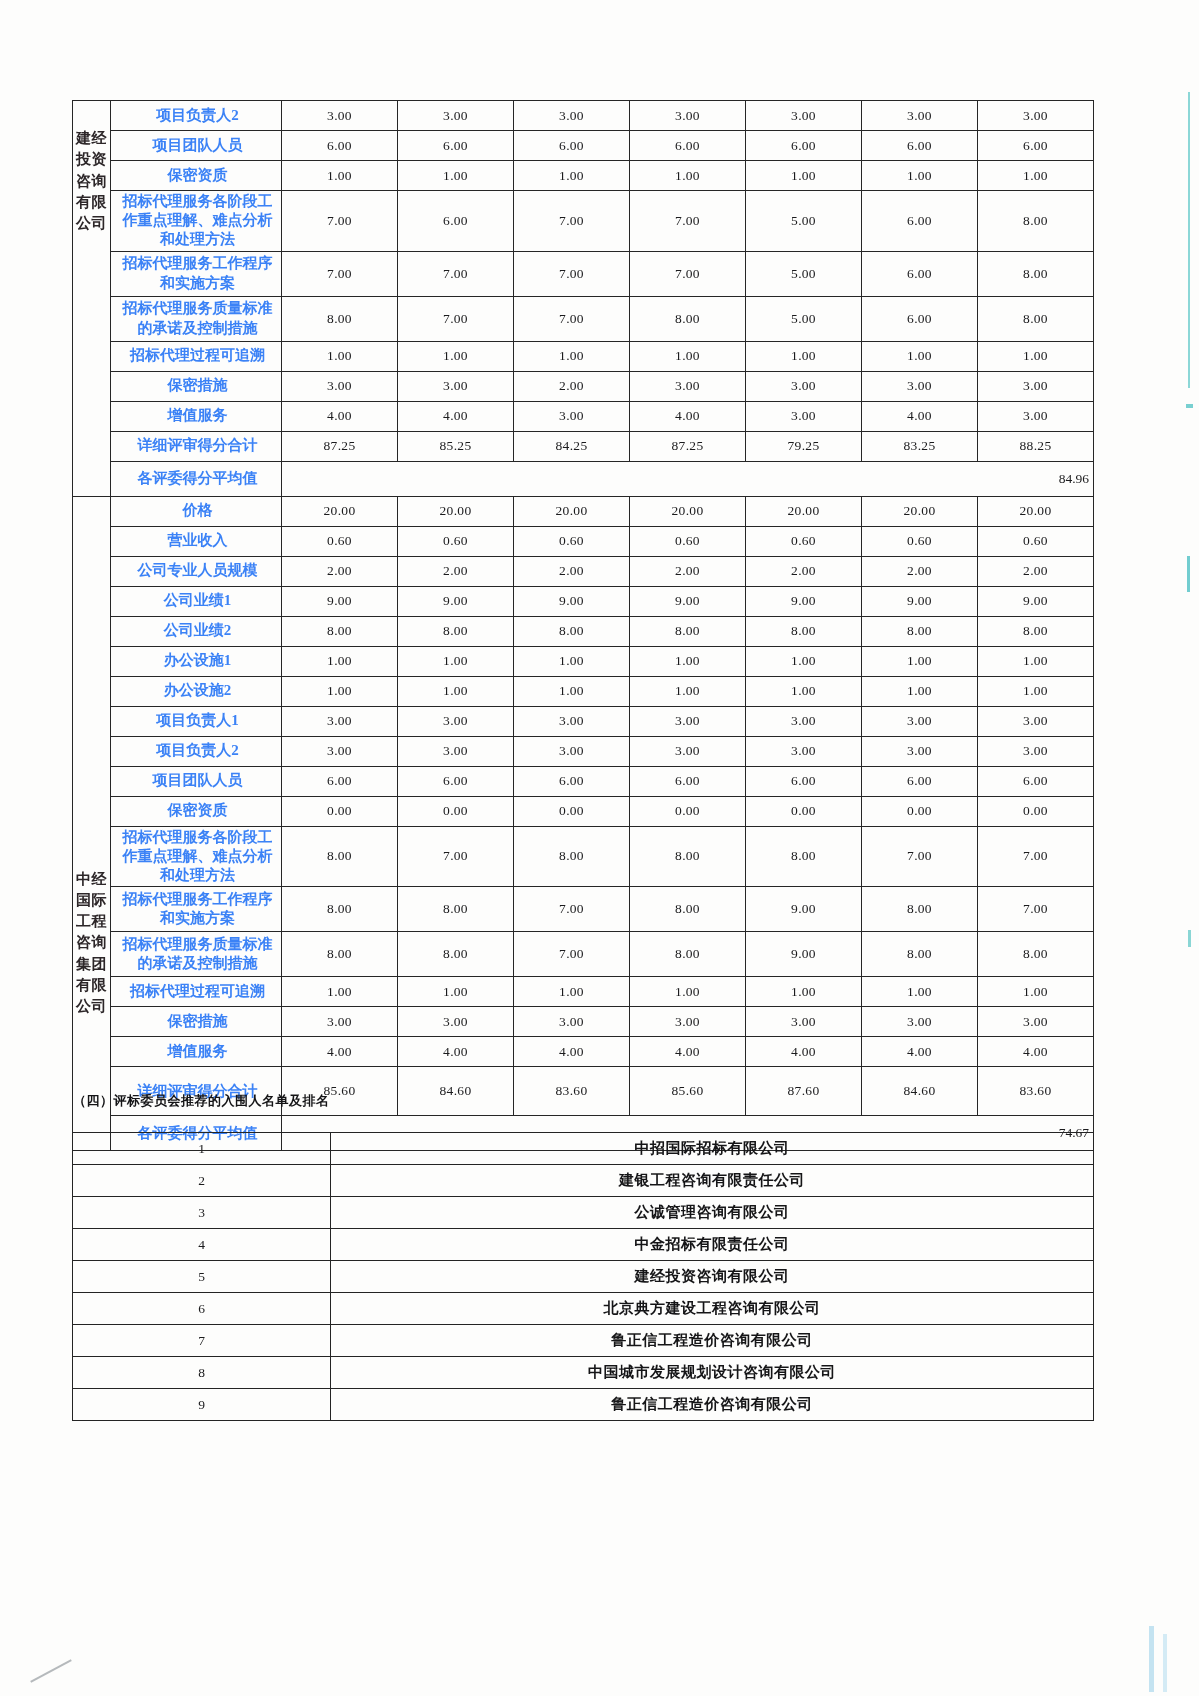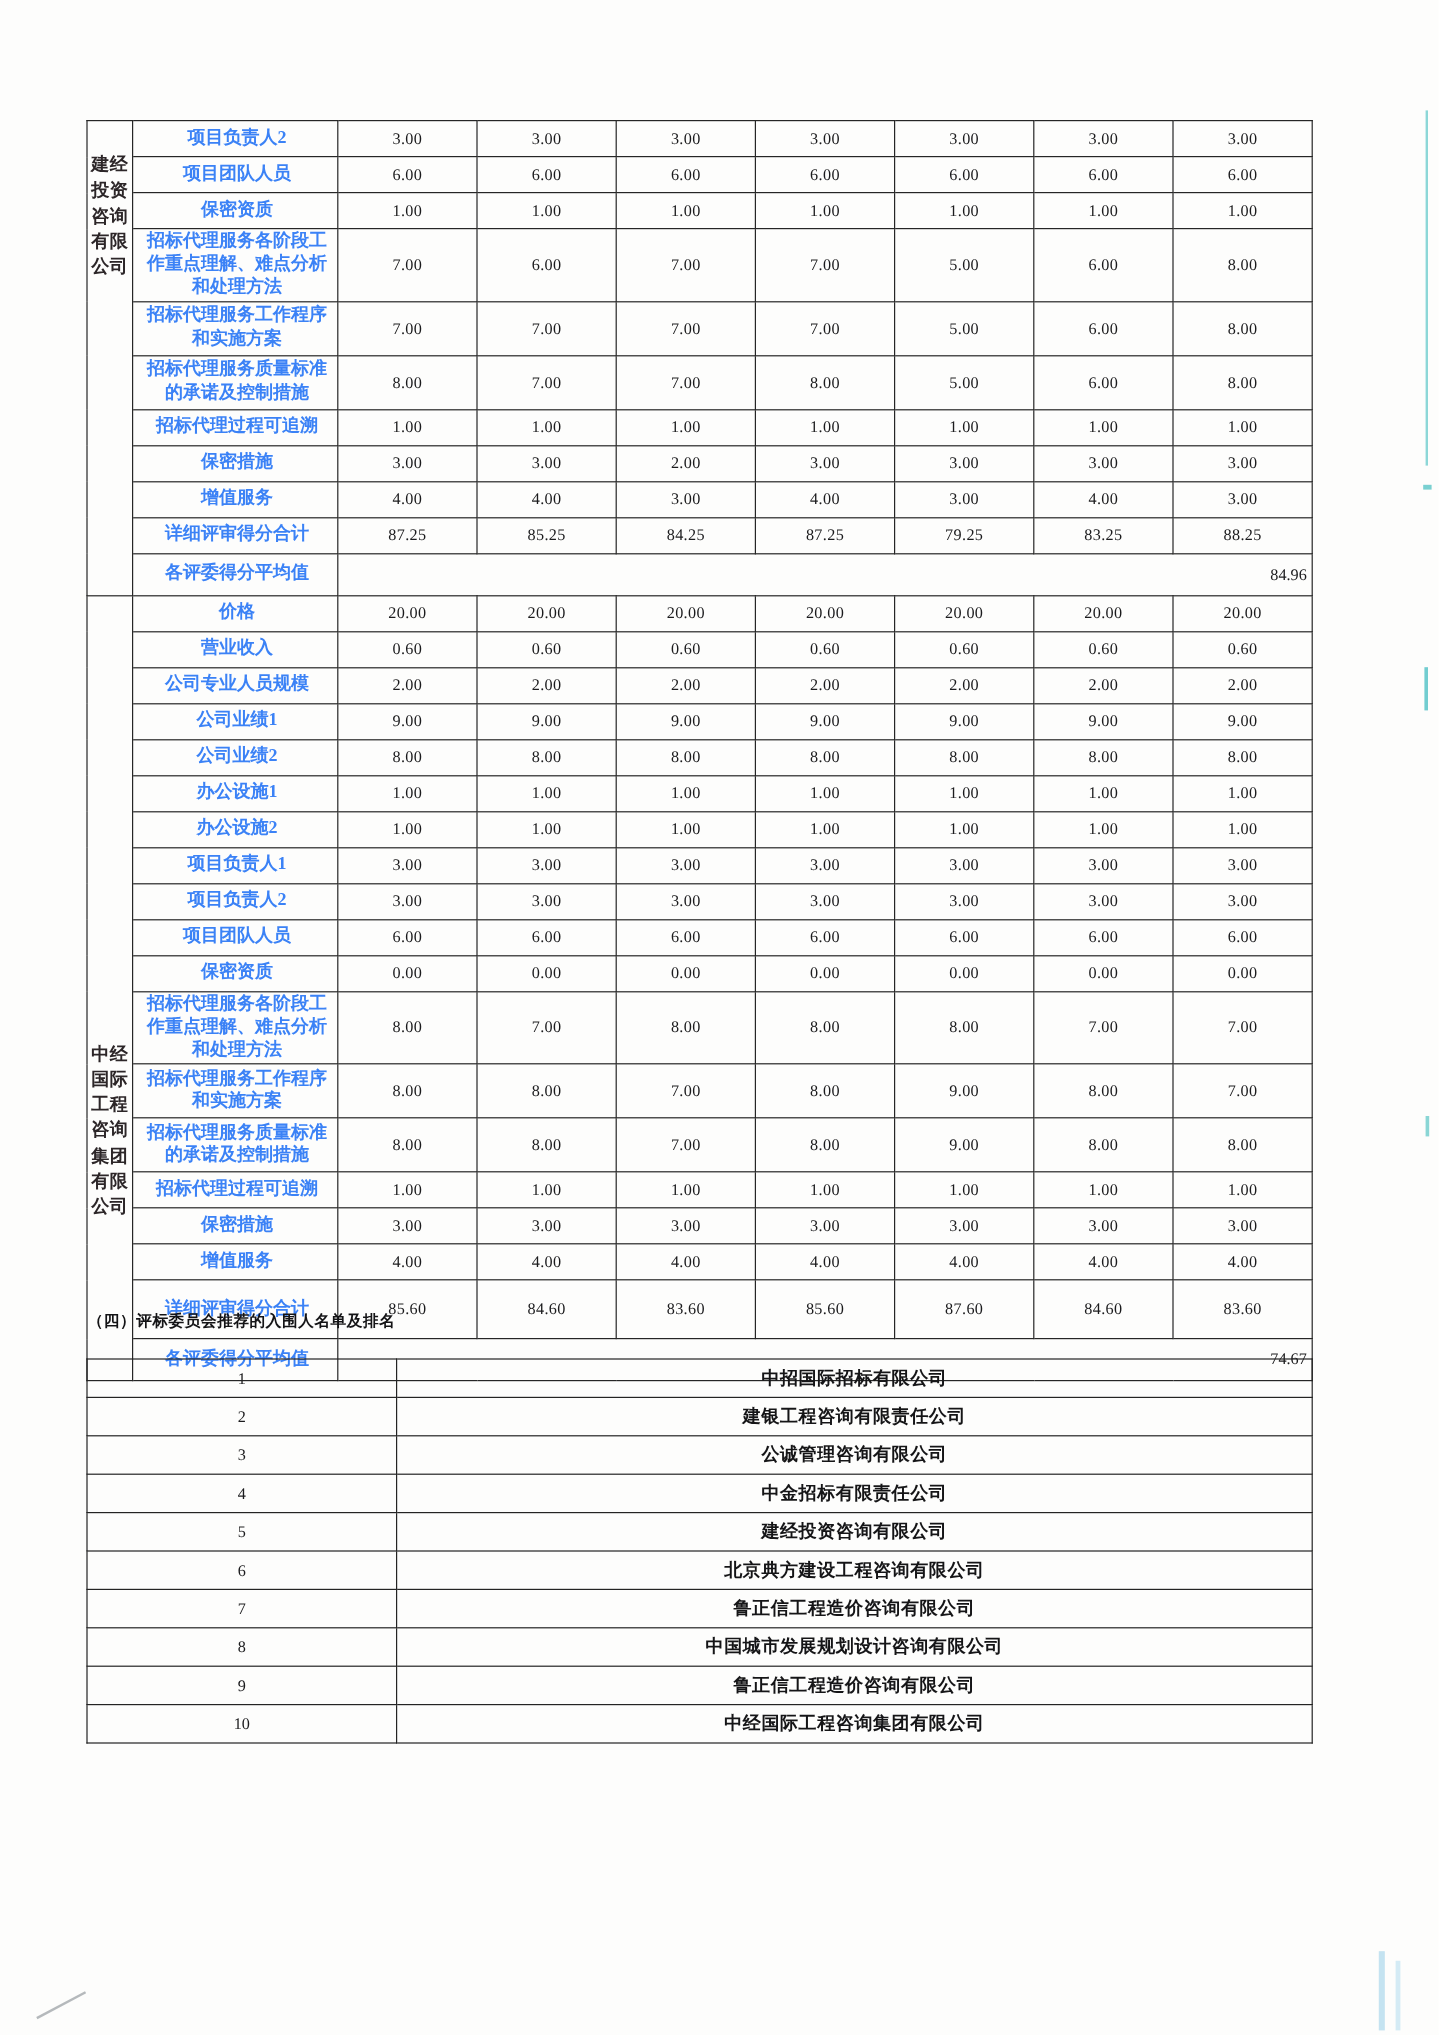--- a/index.html
+++ b/index.html
@@ -442,24 +442,20 @@
           <td class="name-cell">鲁正信工程造价咨询有限公司</td>
         </tr>
         <tr>
           <td class="rank-cell">8</td>
           <td class="name-cell">中国城市发展规划设计咨询有限公司</td>
         </tr>
         <tr>
           <td class="rank-cell">9</td>
           <td class="name-cell">鲁正信工程造价咨询有限公司</td>
         </tr>
-        <tr>
-          <td class="rank-cell">10</td>
-          <td class="name-cell">中经国际工程咨询集团有限公司</td>
-        </tr>
       </tbody>
     </table>
 
 
   <div class="artifact teal-line-1"></div>
   <div class="artifact teal-mark-eq"></div>
   <div class="artifact teal-tick-1"></div>
   <div class="artifact teal-tick-2"></div>
   <div class="artifact blue-stroke-1"></div>
   <div class="artifact blue-stroke-2"></div>

